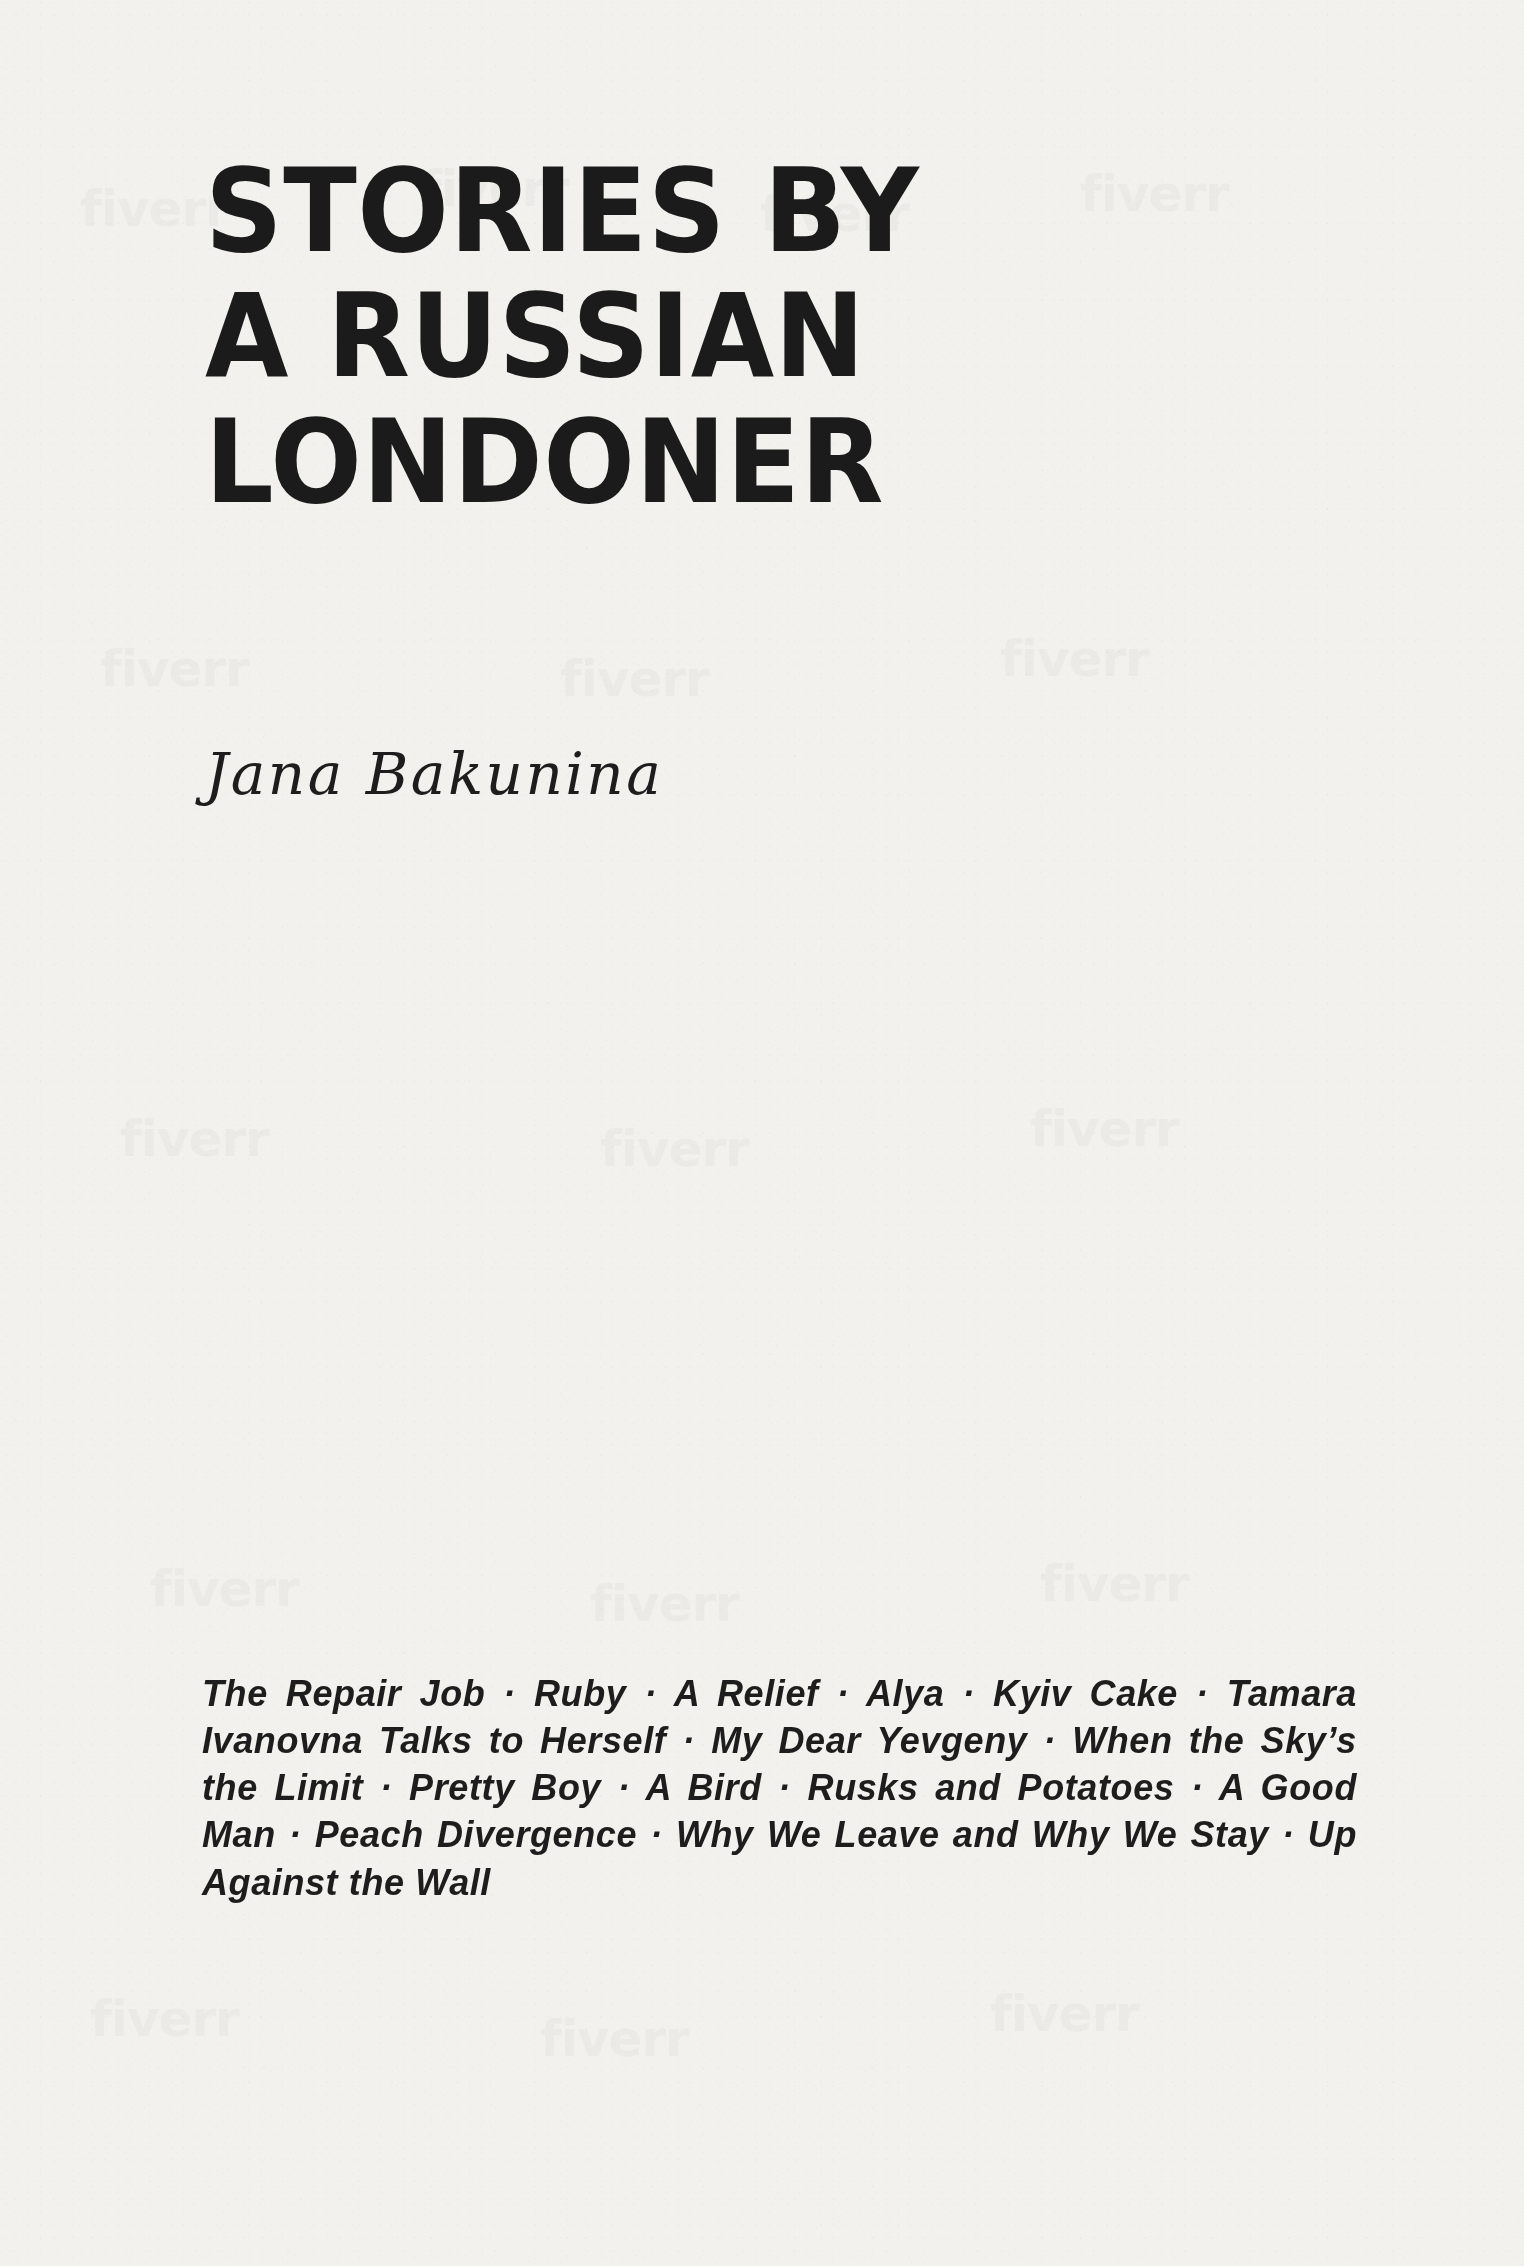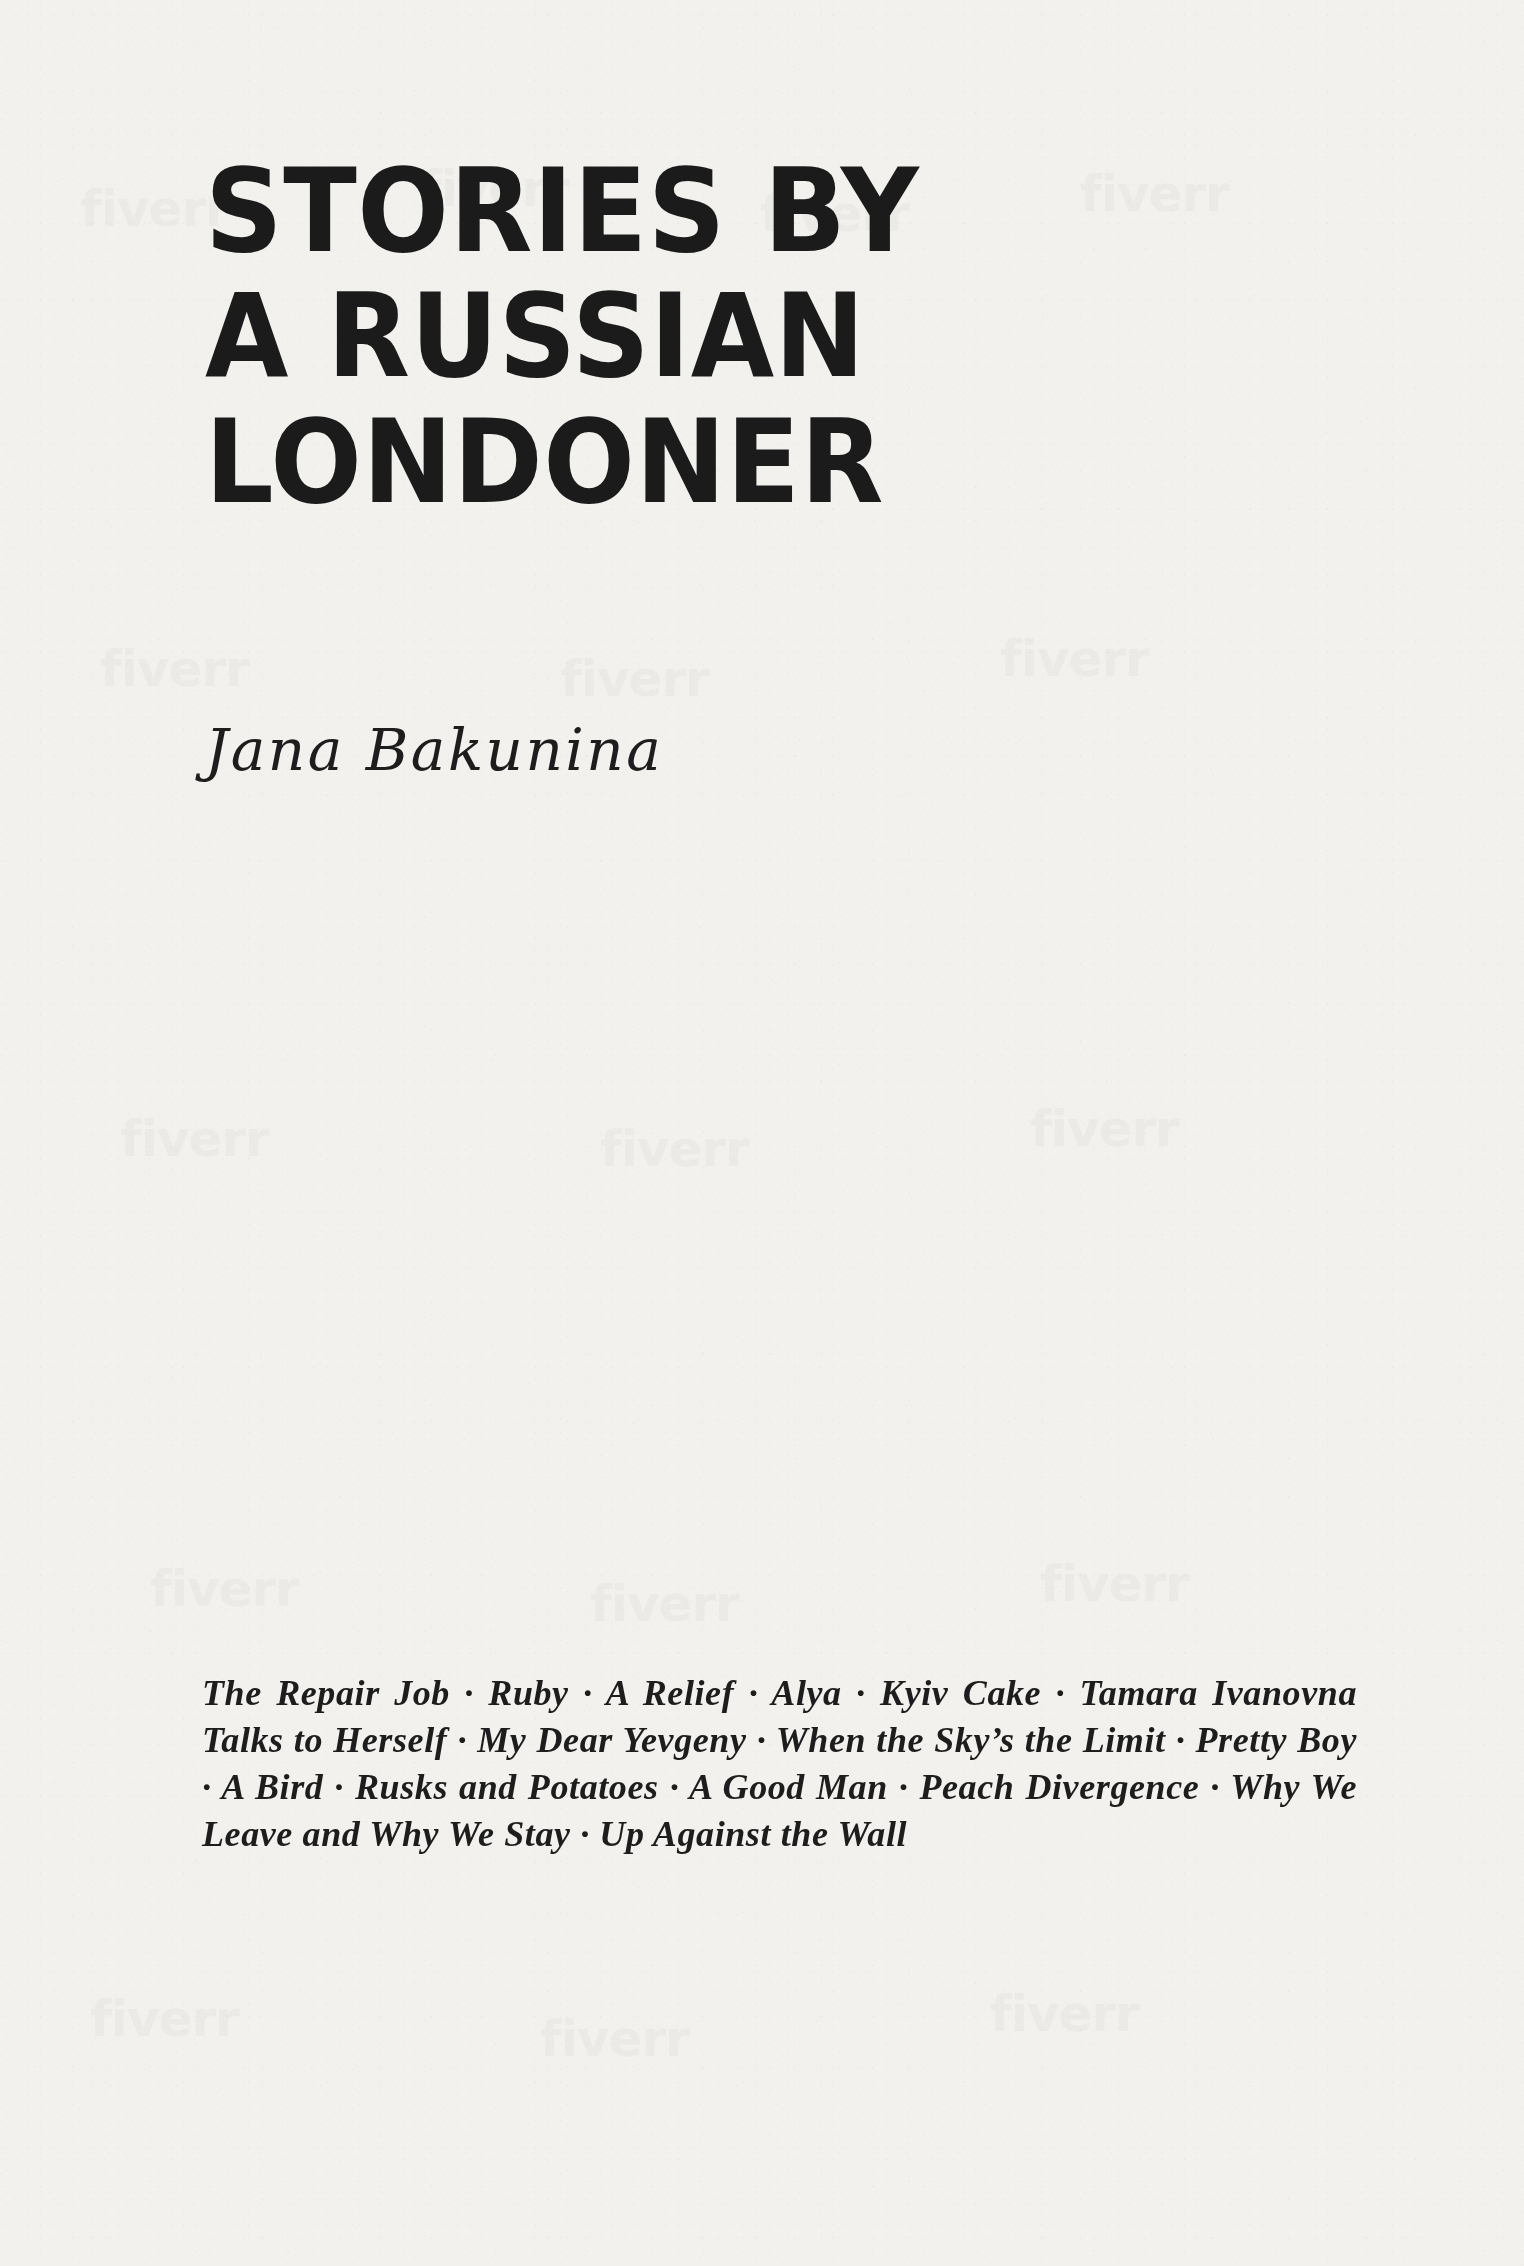--- a/index.html
+++ b/index.html
@@ -71,35 +71,35 @@
     text-transform: uppercase;
     transform: scaleX(0.93);
     transform-origin: left center;
     margin: 0 0 14px 0;
     white-space: nowrap;
   }
 
   .author {
     position: absolute;
     left: 205px;
-    top: 716px;
+    top: 740px;
     font-family: "DejaVu Serif", serif;
     font-style: italic;
     font-size: 58px;
     letter-spacing: 2.5px;
     color: #1d1d1d;
     white-space: nowrap;
   }
 
   .contents {
     position: absolute;
     left: 202px;
     top: 1670px;
     width: 1155px;
-    font-family: Liberation Serif, serif;
+    font-family: Liberation Sans, sans-serif;
     font-style: italic;
     font-weight: 700;
     font-size: 36px;
     line-height: 1.31;
     letter-spacing: 0.6px;
     color: #1d1d1d;
     text-align: justify;
   }
 </style>
 </head>

